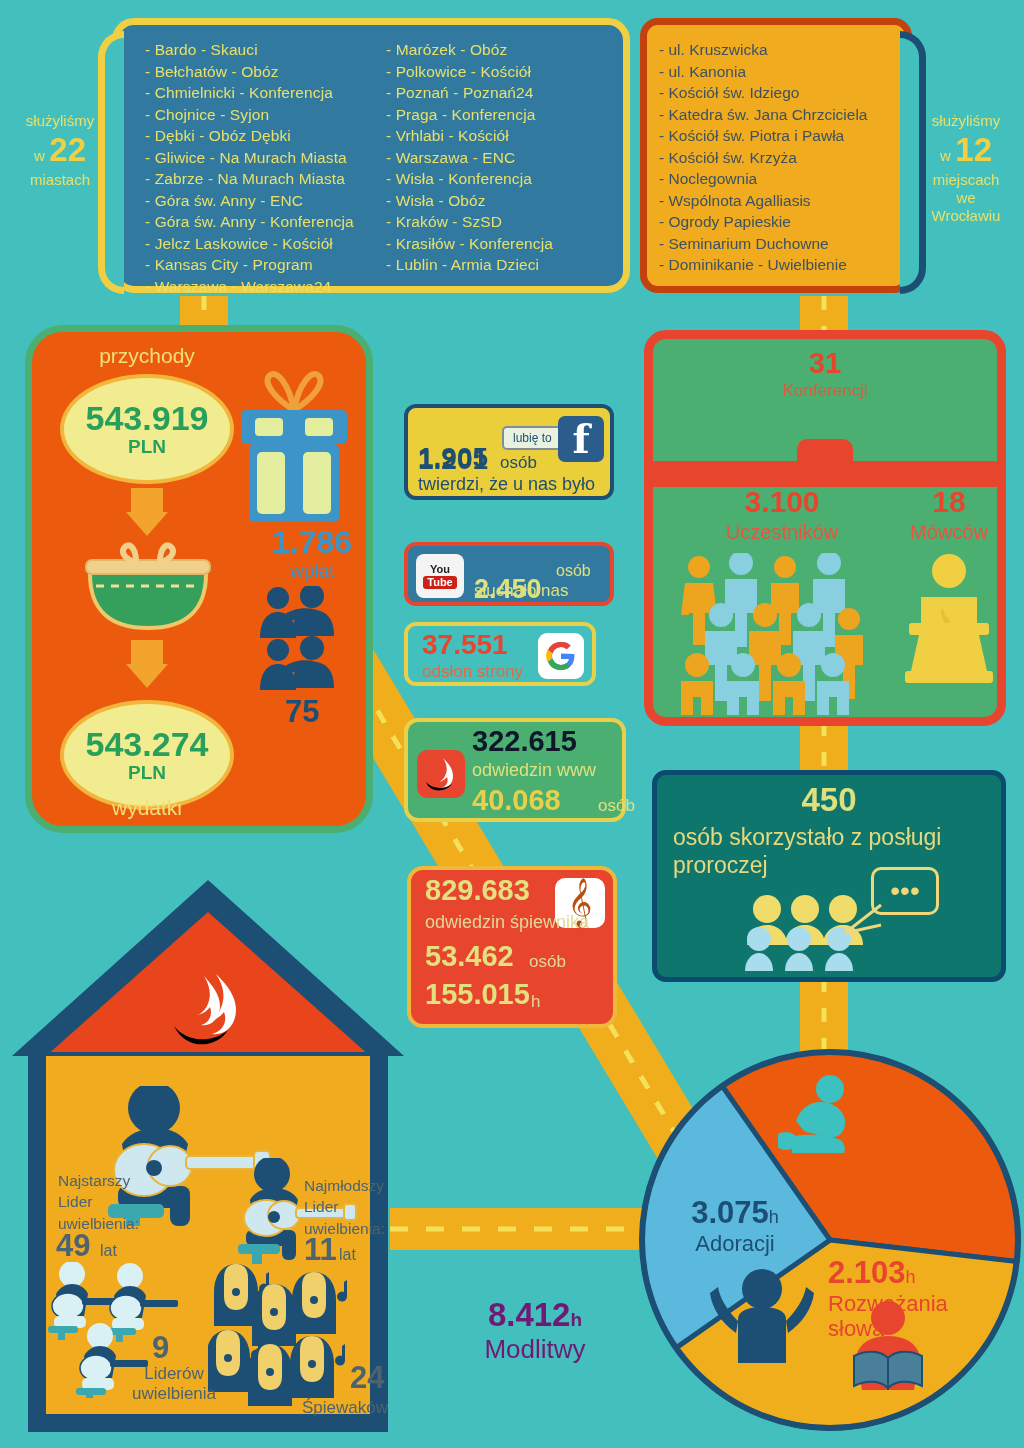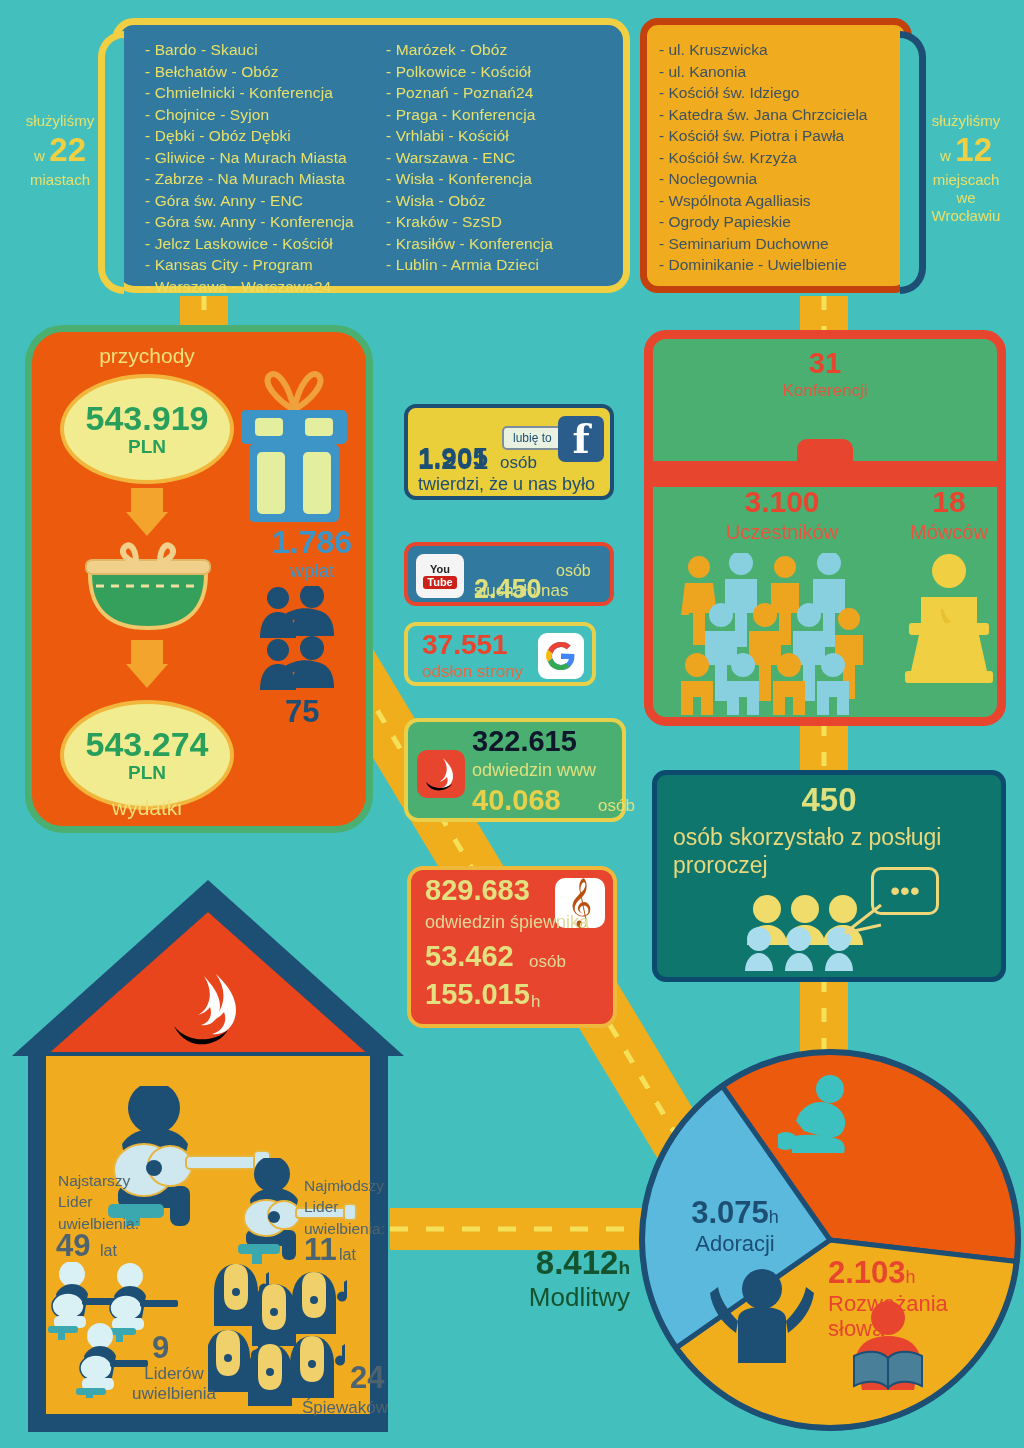--- a/index.html
+++ b/index.html
@@ -216,21 +216,21 @@
   #h-oldest-u{ left:88px; top:362px; font-size:16px; color:#4d6470; }
   #h-young{ left:292px; top:295px; width:104px; font-size:15.5px; line-height:1.38; }
   #h-young-n{ left:292px; top:352px; font-size:31px; font-weight:bold; color:#3d7fae; }
   #h-young-u{ left:327px; top:366px; font-size:16px; color:#4d6470; }
   #h-lead-n{ left:140px; top:450px; font-size:31px; font-weight:bold; color:#3d7fae; }
   #h-lead-l{ left:92px; top:484px; width:140px; text-align:center; font-size:17px; line-height:1.2; }
   #h-sing-n{ left:338px; top:480px; font-size:31px; font-weight:bold; color:#3d7fae; }
   #h-sing-l{ left:278px; top:518px; width:110px; text-align:center; font-size:17px; }
 
   
-  #prayer{ position:absolute; left:440px; top:1244px; width:190px; text-align:right; color:#14532d; }
+  #prayer{ position:absolute; left:440px; top:1296px; width:190px; text-align:center; color:#701a75; }
   #prayer .n{ font-size:33px; font-weight:bold; }
   #prayer .h{ font-size:19px; font-weight:bold; }
   #prayer .lbl{ font-size:26px; }
 
   
   #pie{ position:absolute; left:638px; top:1048px; width:384px; height:384px; }
   .pie-lbl{ position:absolute; }
   .pie-lbl .n{ font-weight:bold; }
   #pie-ador{ left:660px; top:1195px; width:150px; text-align:center; color:#1d4e74; }
   #pie-ador .n{ font-size:31px; } #pie-ador .h{ font-size:18px; } #pie-ador .lbl{ font-size:22px; }

